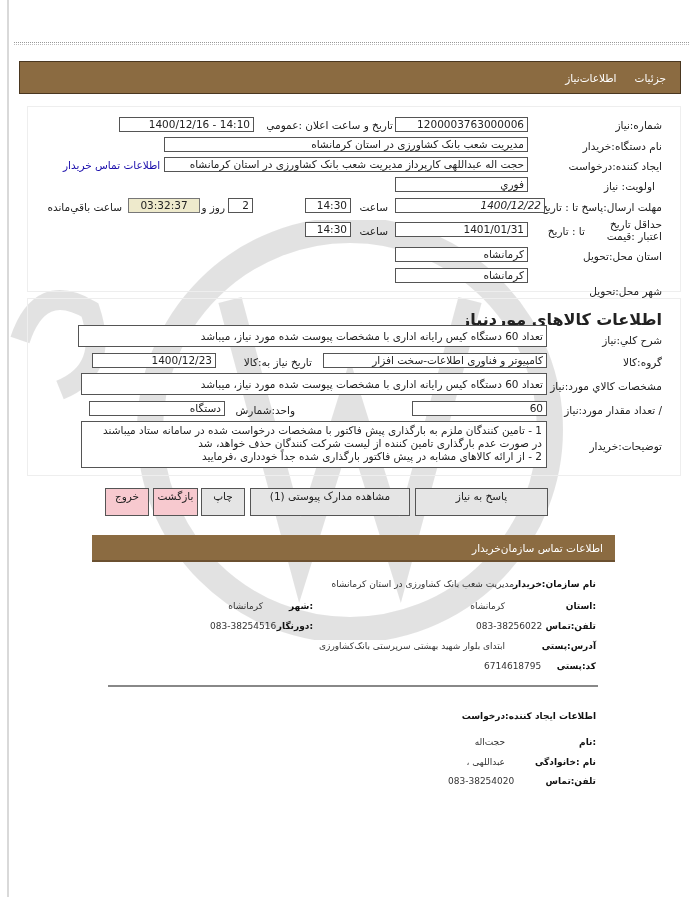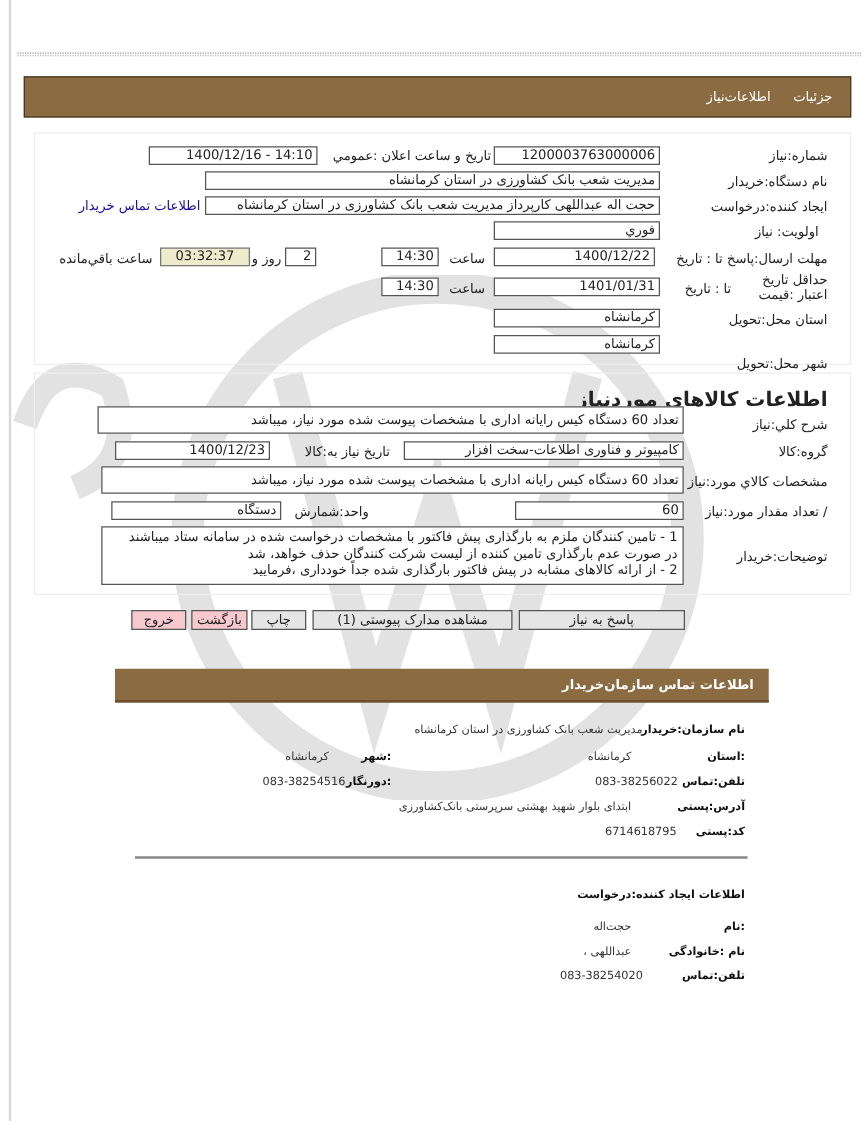--- a/index.html
+++ b/index.html
@@ -20,26 +20,26 @@
 
     .lbl { position: absolute; font-size: 10.5px; color: #222; white-space: nowrap; }
     .box { position: absolute; height: 15px; border: 1px solid #555; background: #fff; font-size: 10.5px; line-height: 13px; padding: 0 3px; white-space: nowrap; overflow: hidden; text-align: right; }
     .box.ltr { direction: ltr; text-align: right; }
     .box.timer { background: #eeeacc; border-color: #777; text-align: center; direction: ltr; }
     .link { position: absolute; font-size: 10.5px; color: #1a0dab; white-space: nowrap; }
     .area { position: absolute; border: 1px solid #555; background: #fff; font-size: 10.5px; padding: 2px 4px; line-height: 13px; text-align: right; }
 
     .section-title { position: absolute; font-weight: bold; font-size: 16px; }
 
-    .btn { position: absolute; height: 16px; border: 1px solid #555; font-size: 10.5px; line-height: 14px; text-align: center; white-space: nowrap; cursor: pointer; }
+    .btn { position: absolute; height: 28px; border: 1px solid #555; font-size: 10.5px; line-height: 14px; text-align: center; white-space: nowrap; cursor: pointer; }
     .btn.green { background: #e5e5e5; }
     .btn.pink { background: #f7c9cf; }
 
     .contact-bar { position: absolute; left: 92px; top: 535px; width: 523px; height: 27px; background: #8b6b41; border-bottom: 2px solid #6b5030; display: flex; align-items: center; padding-right: 12px; }
-    .contact-bar span { color: #fff; font-weight: bold; font-size: 10.5px; }
+    .contact-bar span { color: #fff; font-weight: normal; font-size: 10.5px; }
 
     .c-lbl { position: absolute; font-weight: bold; font-size: 9px; color: #111; white-space: nowrap; }
     .c-val { position: absolute; font-size: 9px; color: #333; white-space: nowrap; }
     .c-val.ltr { direction: ltr; }
     .c-rule { position: absolute; left: 108px; top: 685px; width: 490px; height: 2px; background: #888; }
   </style>
 </head>
 <body>
 
 <div class="left-rule"></div>
@@ -67,21 +67,21 @@
 <div class="box" style="left:164px; top:137px; width:364px;">مدیریت شعب بانک کشاورزی در استان کرمانشاه</div>
 
 <span class="lbl" style="right:27px; top:160px;text-align:center;">ایجاد کننده:درخواست</span>
 <div class="box" style="left:164px; top:157px; width:364px;">حجت اله  عبداللهی  کارپرداز مدیریت شعب بانک کشاورزی در استان کرمانشاه</div>
 <span class="link" style="left:63px; top:159px;">اطلاعات تماس خریدار</span>
 
 <span class="lbl" style="right:34px; top:180px;">اولویت: نیاز</span>
 <div class="box" style="left:395px; top:177px; width:133px;">فوري</div>
 
 <span class="lbl" style="right:27px; top:201px;">مهلت ارسال:پاسخ  تا : تاریخ</span>
-<div class="box ltr" style="left:395px; top:198px; width:129px;">1400/12/22</div>
+<div class="box ltr" style="left:395px; top:198px; width:150px;font-style:italic;">1400/12/22</div>
 <span class="lbl" style="right:301px; top:201px;">ساعت</span>
 <div class="box ltr" style="left:305px; top:198px; width:46px;">14:30</div>
 <div class="box ltr" style="left:228px; top:198px; width:25px;">2</div>
 <span class="lbl" style="right:464px; top:201px;">روز و</span>
 <div class="box timer" style="left:128px; top:198px; width:72px;">03:32:37</div>
 <span class="lbl" style="right:567px; top:201px;">ساعت باقي‌مانده</span>
 
 <span class="lbl" style="right:27px; top:218px; width:70px; white-space:normal; line-height:12px;">حداقل تاریخ اعتبار :قیمت</span>
 <span class="lbl" style="right:104px; top:225px;">تا : تاریخ</span>
 <div class="box ltr" style="left:395px; top:222px; width:133px;">1401/01/31</div>

